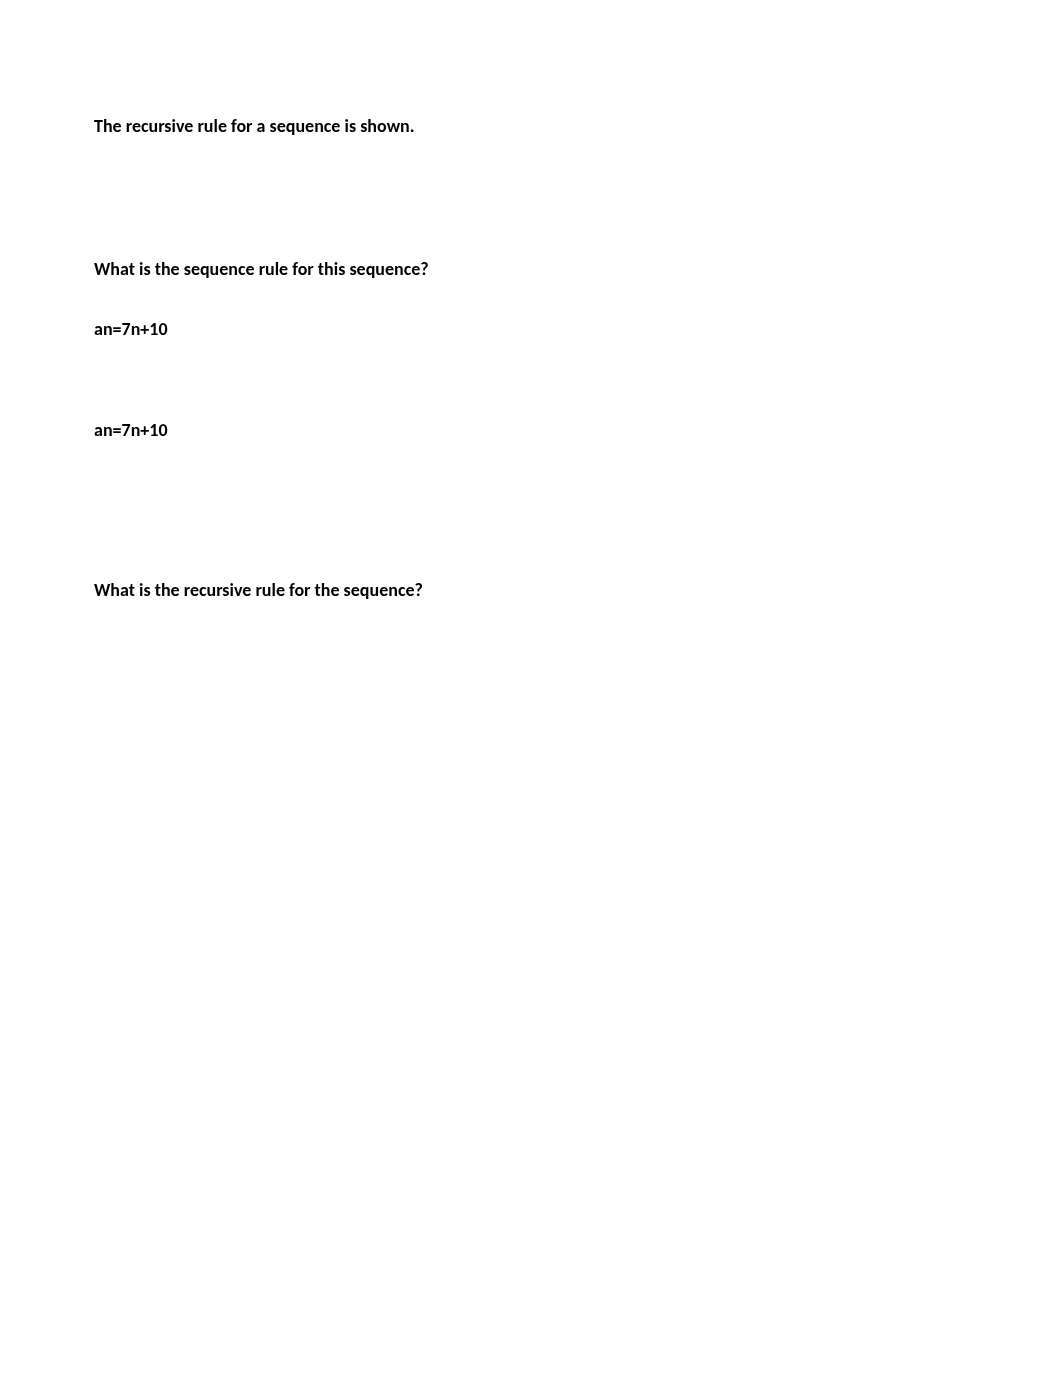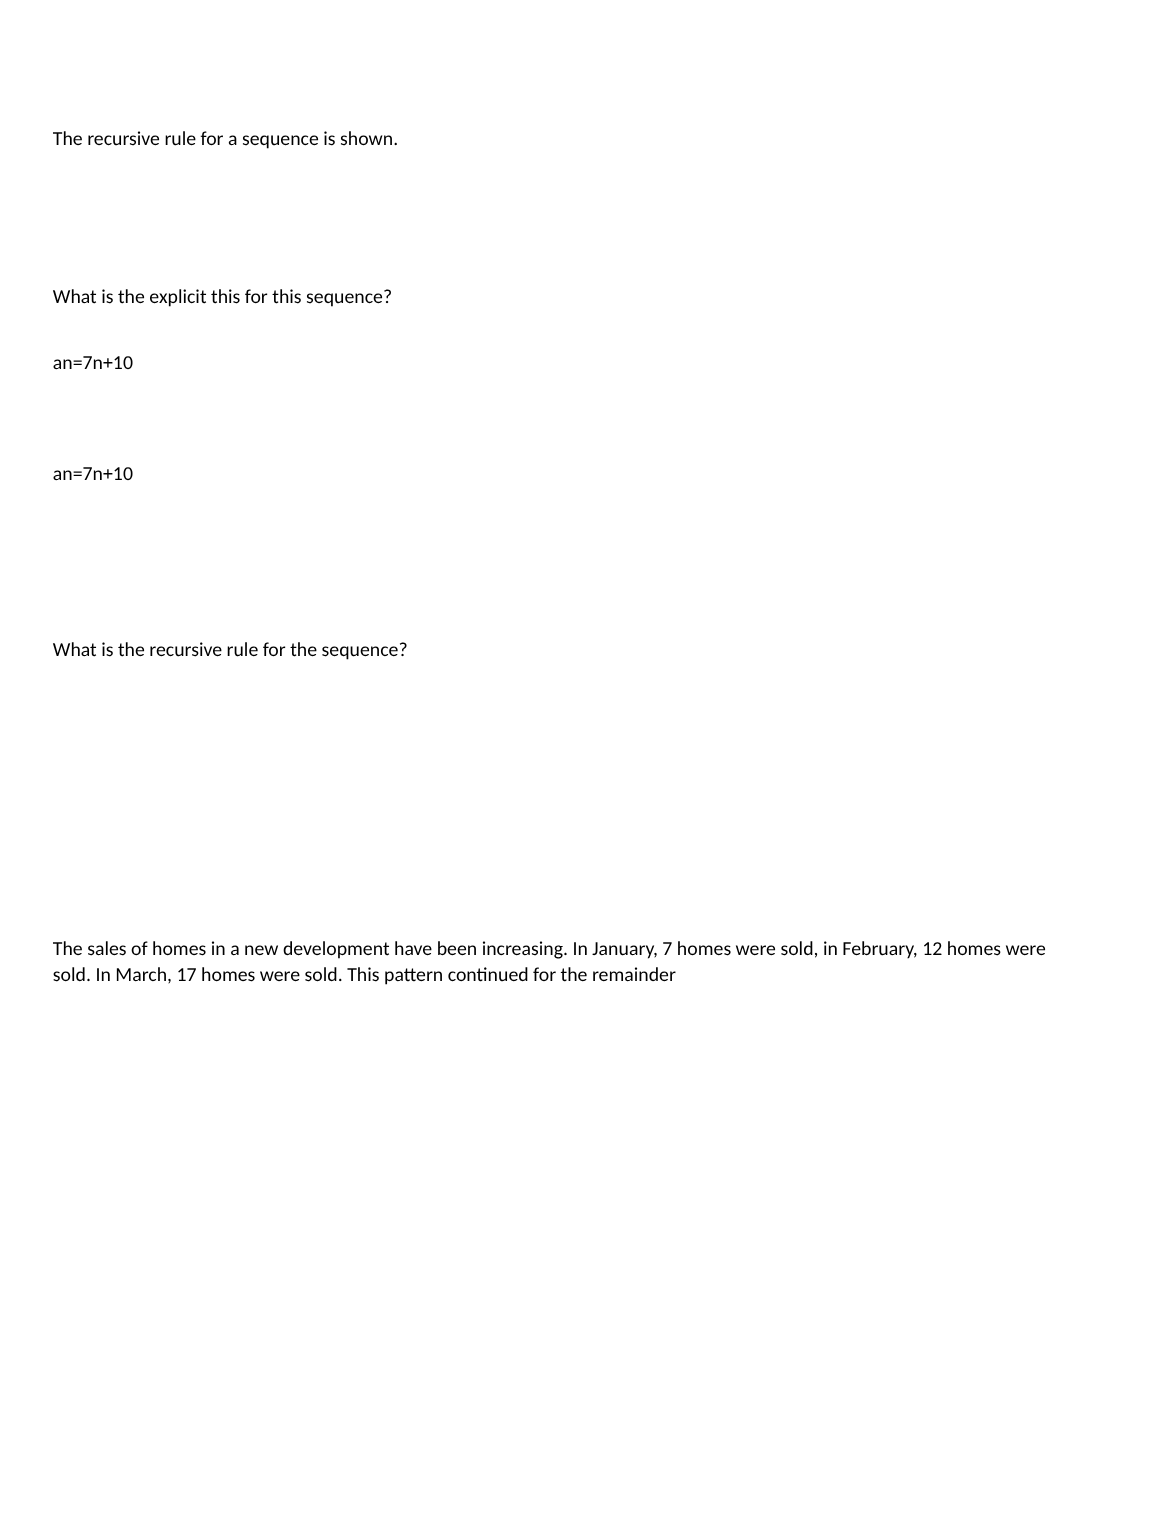--- a/index.html
+++ b/index.html
@@ -11,22 +11,23 @@
       background: #ffffff;
       font-family: Calibri, Arial, sans-serif;
       font-size: 18px;
       color: #000000;
       width: 1062px;
       height: 1377px;
       position: relative;
     }
     .content {
       padding-top: 115px;
-      padding-left: 48px;
+      padding-left: 94px;
       padding-right: 110px;
+      font-weight: bold;
     }
     .line {
       margin-bottom: 18px;
       line-height: 1.25;
     }
     .spacer-sm {
       height: 20px;
     }
     .spacer-md {
       height: 62px;
@@ -52,31 +53,30 @@
   <div class="line">The recursive rule for a sequence is shown.</div>
 
   <div class="spacer-sm"></div>
 
 
   <div class="spacer-sm"></div>
 
 
   <div class="spacer-md"></div>
 
-  <div class="line">What is the explicit this for this sequence?</div>
+  <div class="line">What is the sequence rule for this sequence?</div>
 
   <div class="spacer-sm"></div>
 
   <div class="line">an=7n+10</div>
   <div class="spacer-sm"></div>
   <div class="spacer-sm"></div>
   <div class="spacer-sm"></div>
   <div class="line tight">an=7n+10</div>
 
   <div class="spacer-lg"></div>
 
   <div class="line">What is the recursive rule for the sequence?</div>
 
   <div class="spacer-xl"></div>
 
-  <div class="line para">The sales of homes in a new development have been increasing. In January, 7 homes were sold, in February, 12 homes were sold. In March, 17 homes were sold. This pattern continued for the remainder</div>
 
 </div>
 
 </body></html>

